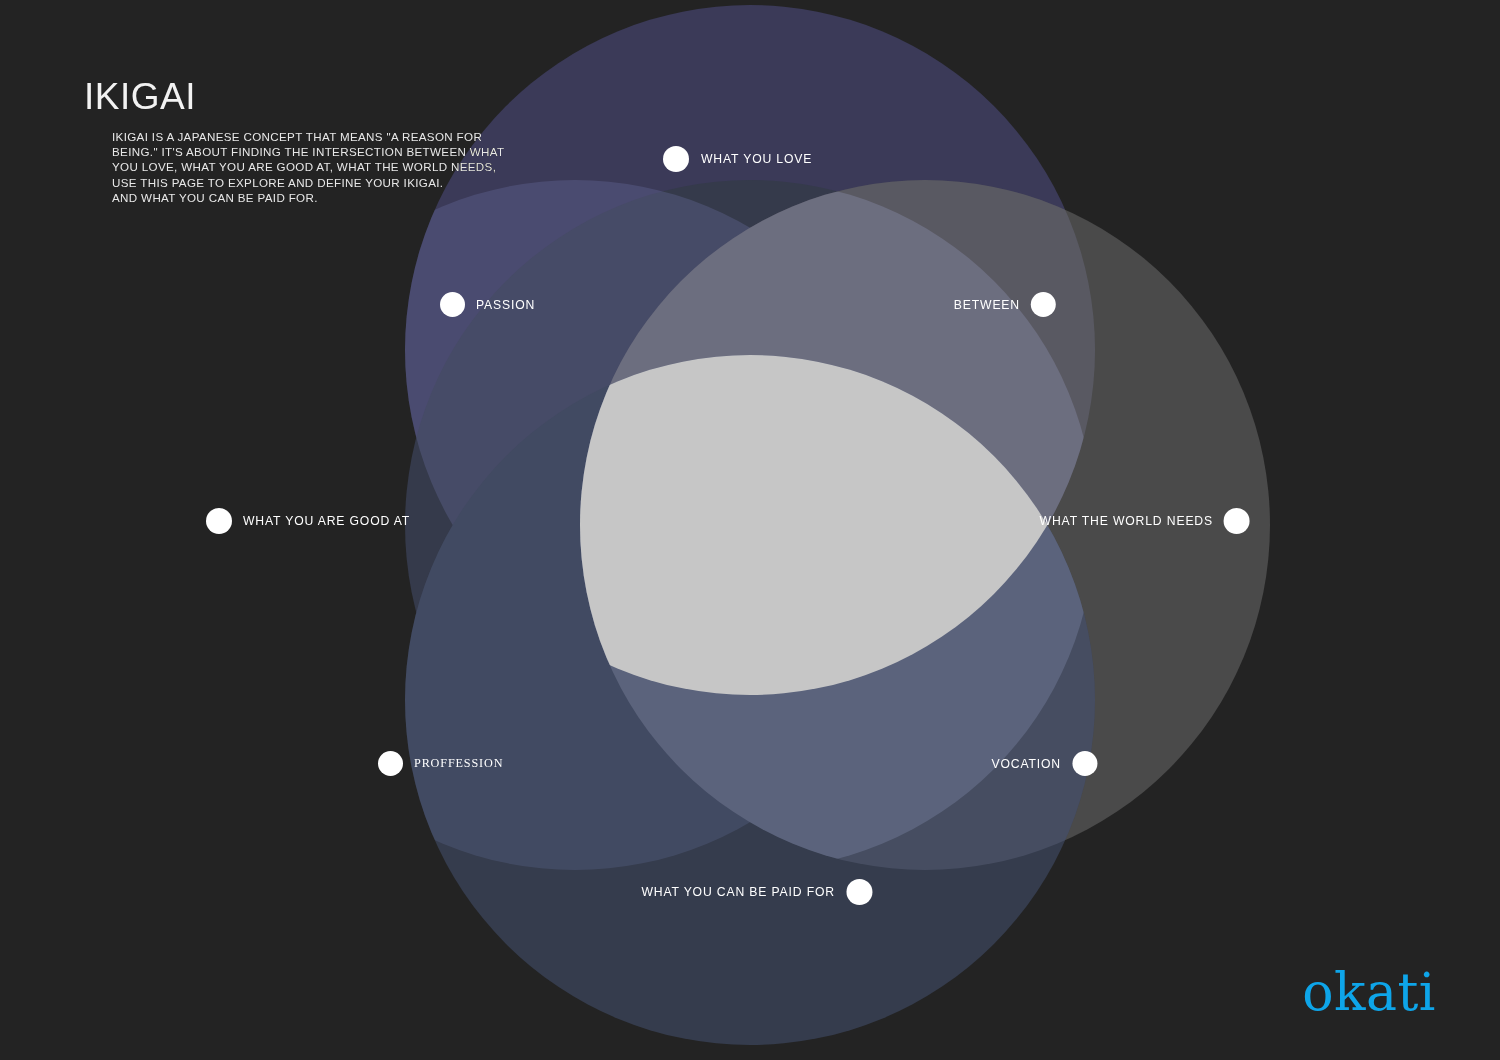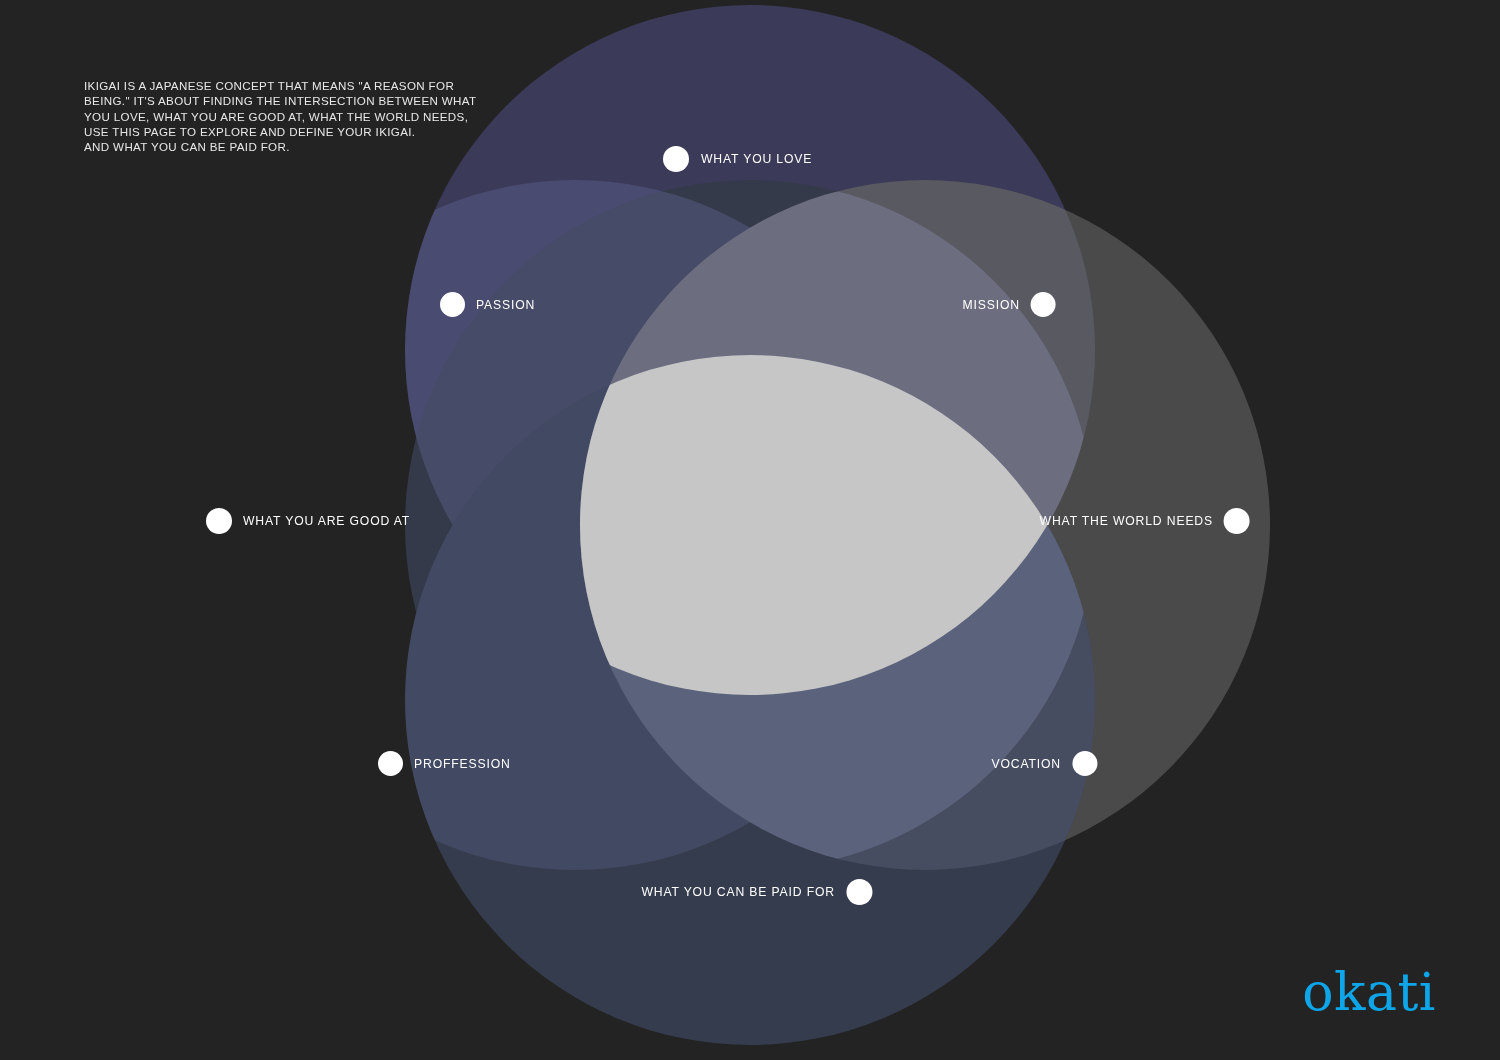--- a/index.html
+++ b/index.html
@@ -34,20 +34,21 @@
   #page-description {
     font-size: 11.6px;
     line-height: 15.3px;
     letter-spacing: 0.35px;
     color: #e8e8e8;
     font-weight: 400;
   }
   #page-description .desc-line {
     display: block;
     white-space: nowrap;
+    margin-left: 28px;
   }
 
   
   #venn-diagram {
     position: absolute;
     left: 0;
     top: 0;
     width: 1500px;
     height: 1060px;
   }
@@ -82,41 +83,42 @@
     height: 25px;
     flex-basis: 25px;
   }
 
   
   #label-love        { left: 663px;  top: 146px; gap: 12px; }
   #label-passion     { left: 440px;  top: 292px; }
   #label-mission     { left: 1056px; top: 292px; transform: translateX(-100%); }
   #label-good-at     { left: 206px;  top: 508px; }
   #label-world-needs { left: 1250px; top: 508px; transform: translateX(-100%); text-align: center; }
-  #label-proffession { left: 378px;  top: 751px; }
+  #label-proffession { left: 378px;  top: 751px; font-family: Liberation Serif, serif; }
   #label-vocation    { left: 1097px; top: 751px; transform: translateX(-100%); }
   #label-paid-for    { left: 872px;  top: 879px; transform: translateX(-100%); }
 
   
   #brand-logo {
     position: absolute;
     right: 64px;
     bottom: 42px;
     font-family: "DejaVu Serif", serif;
     font-size: 52px;
     font-weight: 400;
     color: #0ea5e9;
     letter-spacing: 0.5px;
     line-height: 1;
   }
 </style>
 </head>
 <body style="background: rgb(35, 35, 35);">
 
 <div id="header-block">
+  <h1 id="page-title">IKIGAI</h1>
   <div id="page-description">
     <span class="desc-line">IKIGAI IS A JAPANESE CONCEPT THAT MEANS "A REASON FOR</span>
     <span class="desc-line">BEING." IT'S ABOUT FINDING THE INTERSECTION BETWEEN WHAT</span>
     <span class="desc-line">YOU LOVE, WHAT YOU ARE GOOD AT, WHAT THE WORLD NEEDS,</span>
     <span class="desc-line">USE THIS PAGE TO EXPLORE AND DEFINE YOUR IKIGAI.</span>
     <span class="desc-line">AND WHAT YOU CAN BE PAID FOR.</span>
   </div>
 </div>
 
 <div id="venn-diagram">
@@ -191,21 +193,21 @@
   <span>WHAT YOU LOVE</span>
 </div>
 
 <div class="venn-label" id="label-passion">
   <span class="label-dot small"></span>
   <span>PASSION</span>
 </div>
 
 <div class="venn-label right-side" id="label-mission">
   <span class="label-dot small"></span>
-  <span>MISSION</span>
+  <span>BETWEEN</span>
 </div>
 
 <div class="venn-label" id="label-good-at">
   <span class="label-dot"></span>
   <span>WHAT YOU ARE GOOD AT</span>
 </div>
 
 <div class="venn-label right-side" id="label-world-needs">
   <span class="label-dot"></span>
   <span>WHAT THE WORLD NEEDS</span>

